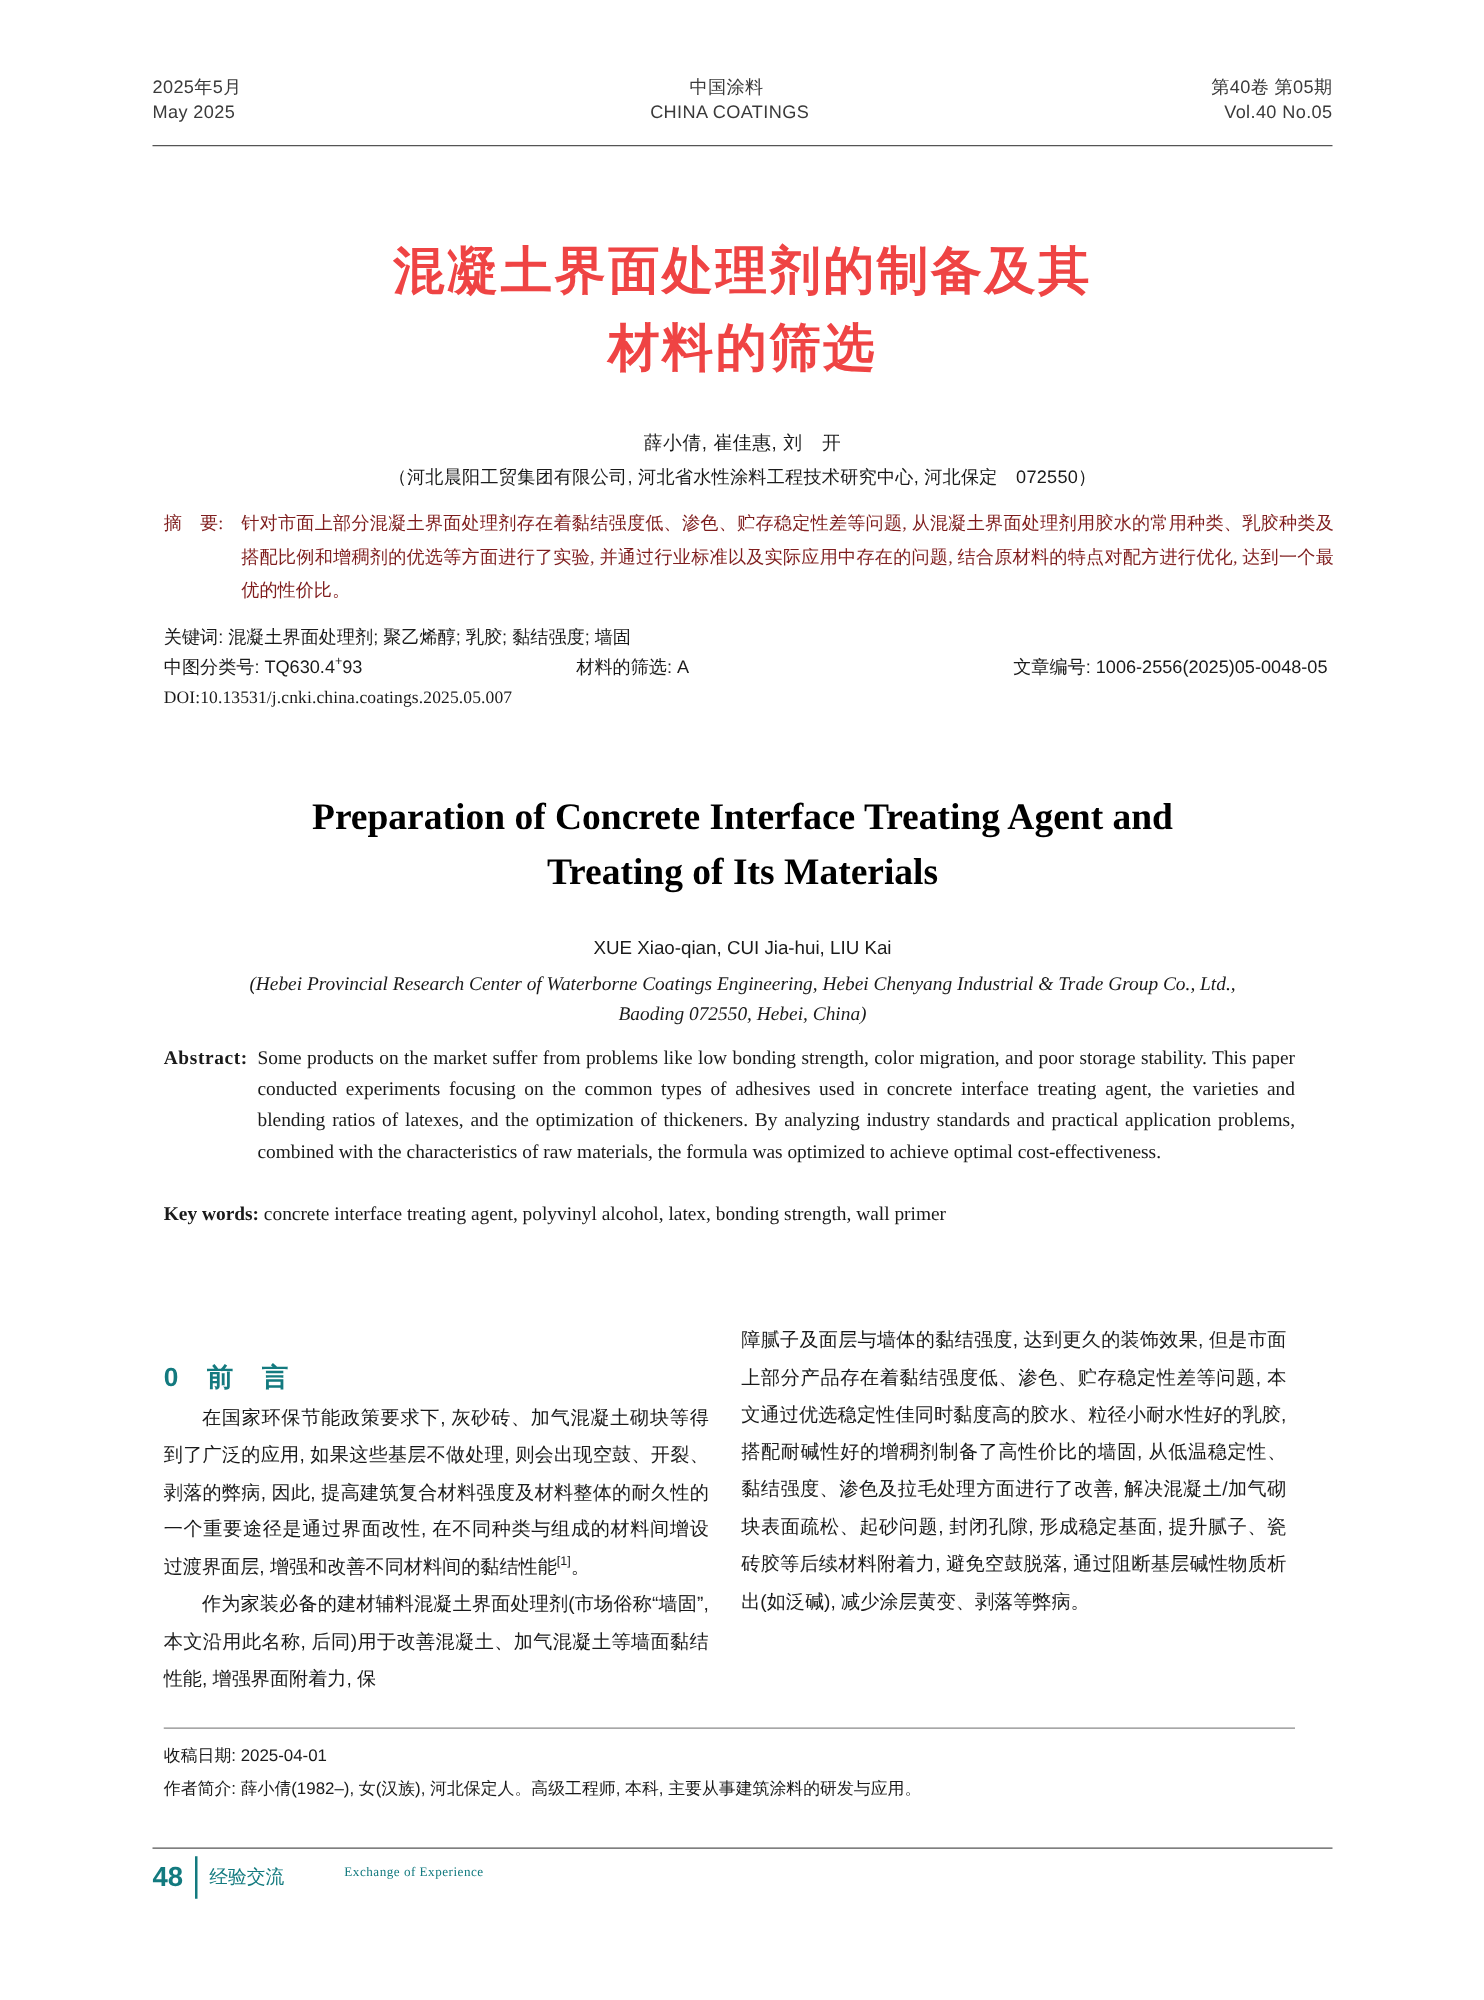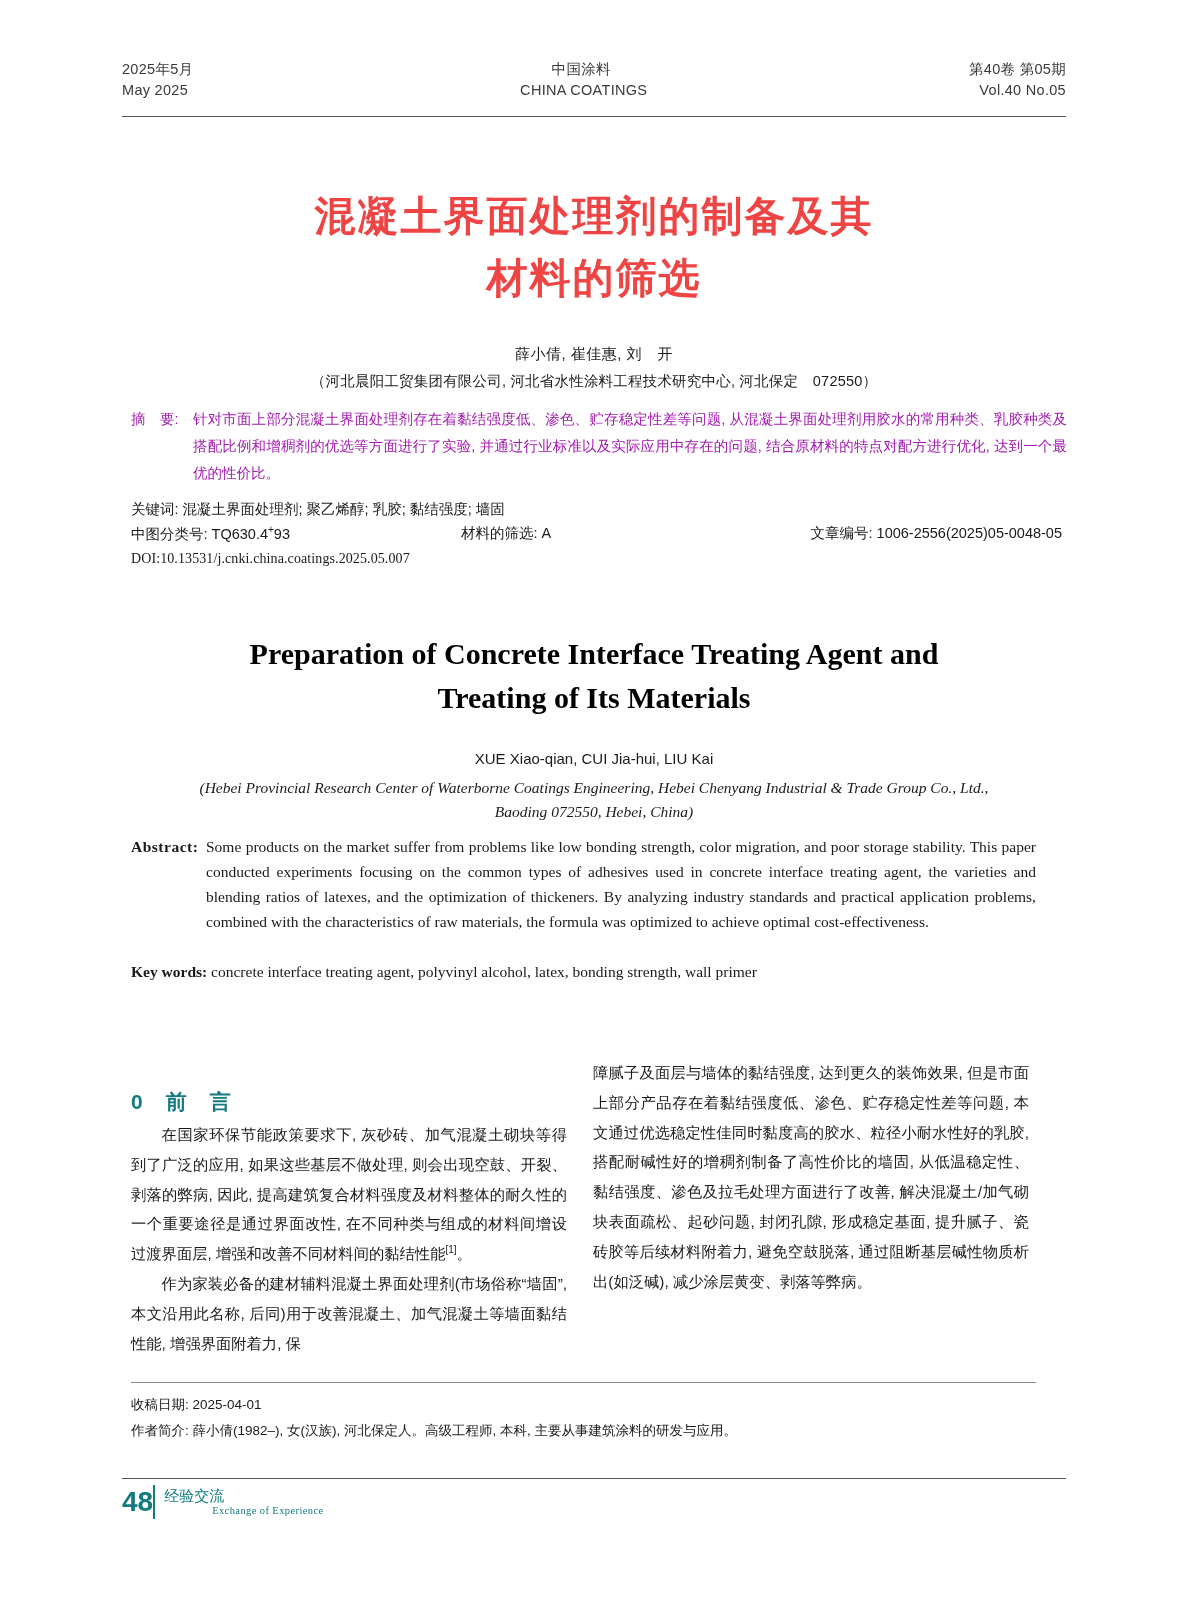--- a/index.html
+++ b/index.html
@@ -93,24 +93,24 @@
     color: #1a1a1a;
     letter-spacing: 0.2px;
   }
 
   
   .cn-abs {
     position: absolute;
     left: 131px;
     top: 406px;
     width: 936px;
-    font-family: Liberation Sans, sans-serif;
+    font-family: Liberation Serif, serif;
     font-size: 14.5px;
     line-height: 1.85;
-    color: #a21caf;
+    color: #7f1d1d;
     text-align: justify;
   }
   .cn-abs-label {
     float: left;
     width: 62px;
     font-size: 14.5px;
   }
   .cn-abs-body {
     margin-left: 62px;
     display: block;
@@ -271,22 +271,23 @@
     position: absolute;
     left: 122px;
     top: 1478px;
     width: 944px;
     height: 1px;
     background: #555;
   }
   .page-num {
     font-family: "Liberation Sans", sans-serif;
     font-weight: bold;
-    font-size: 28px;
+    font-size: 22px;
     color: #137a7f;
+    margin-right: 10px;
   }
   .footer-bar {
     width: 2px;
     height: 34px;
     background: #137a7f;
     margin-right: 9px;
   }
   .footer-cn {
     font-family: "Liberation Sans", sans-serif;
     font-size: 15px;
@@ -294,21 +295,21 @@
     line-height: 1.15;
   }
   .footer-en {
     font-family: "Liberation Serif", serif;
     font-size: 10.5px;
     color: #137a7f;
     letter-spacing: 0.4px;
     line-height: 1.15;
     margin-left: 48px;
   }
-  .footer-text-wrap { display: flex; flex-direction: column; justify-content: flex-end; }
+  .footer-text-wrap { display: flex; flex-direction: row; justify-content: flex-end; }
 </style>
 </head>
 <body>
 
 <div class="page">
 
   <div class="runhead">
     <div class="runhead-row">
       <span class="runhead-left">2025年5月</span>
       <span class="runhead-center">中国涂料</span>

